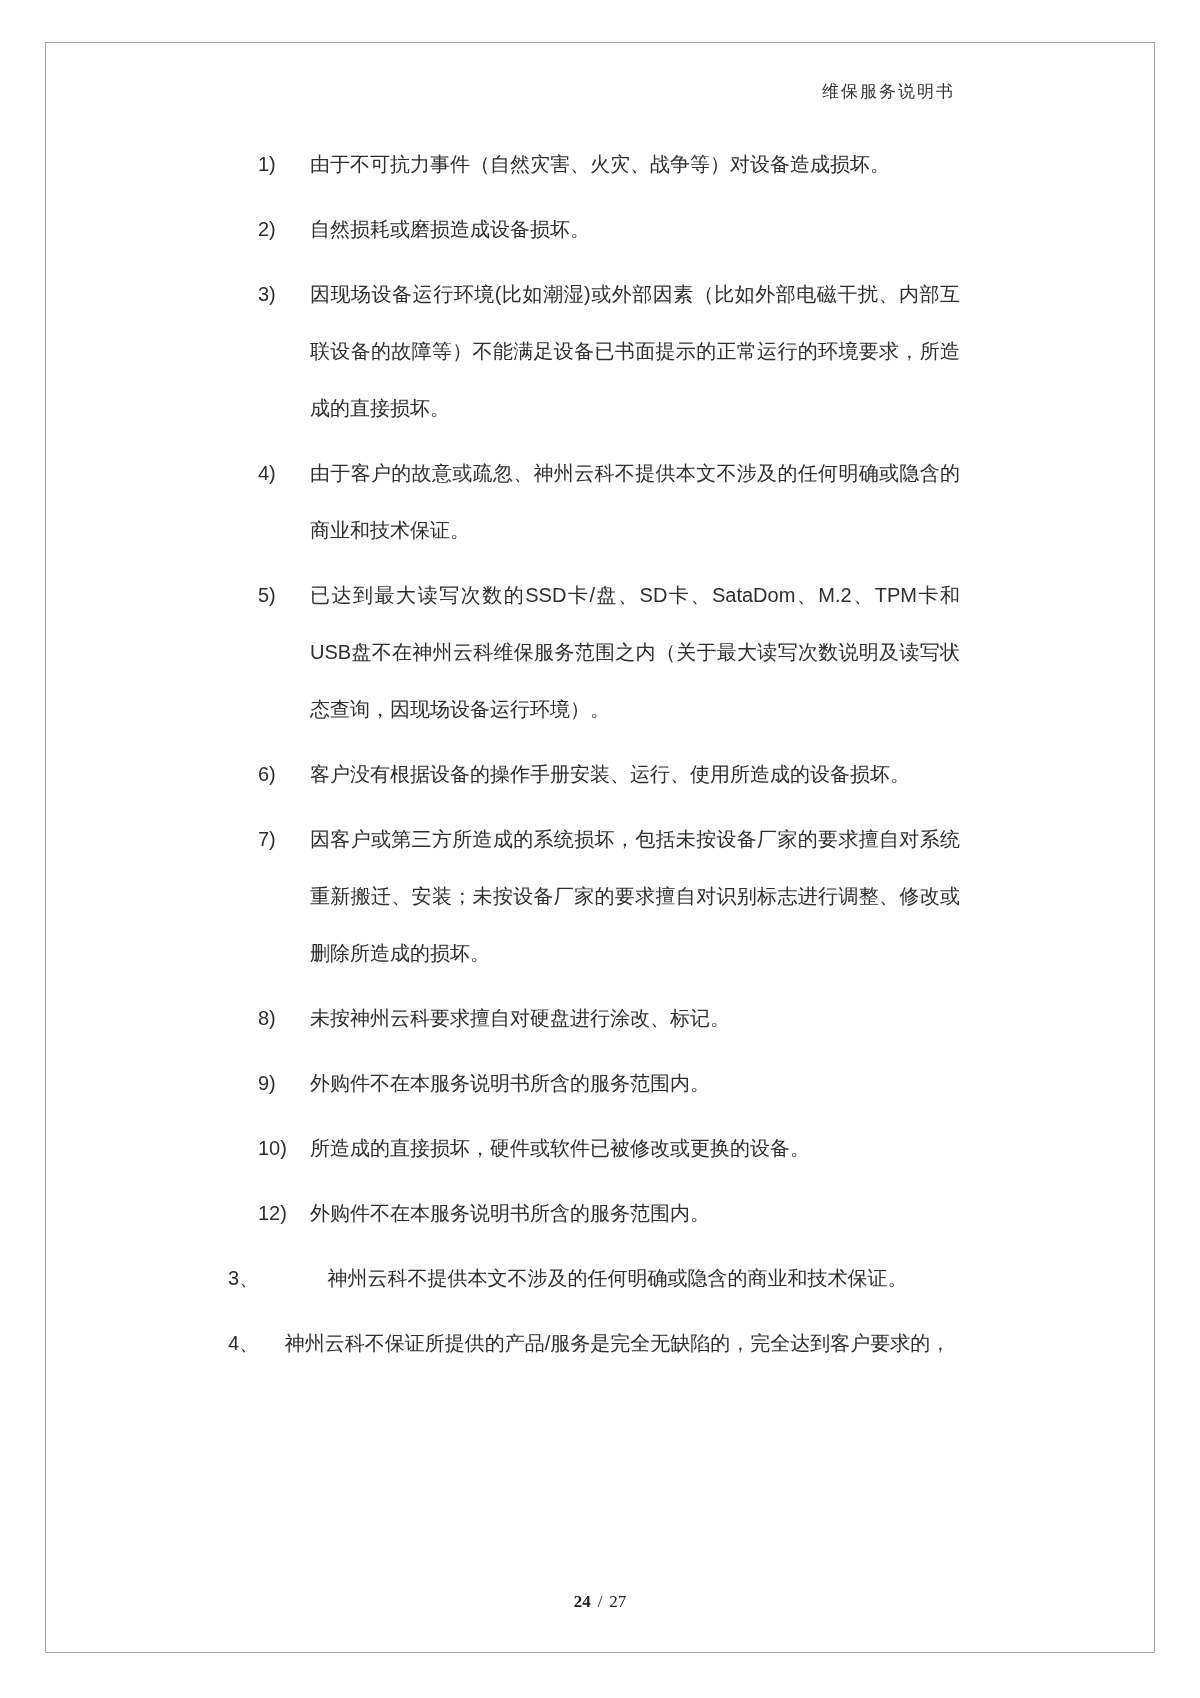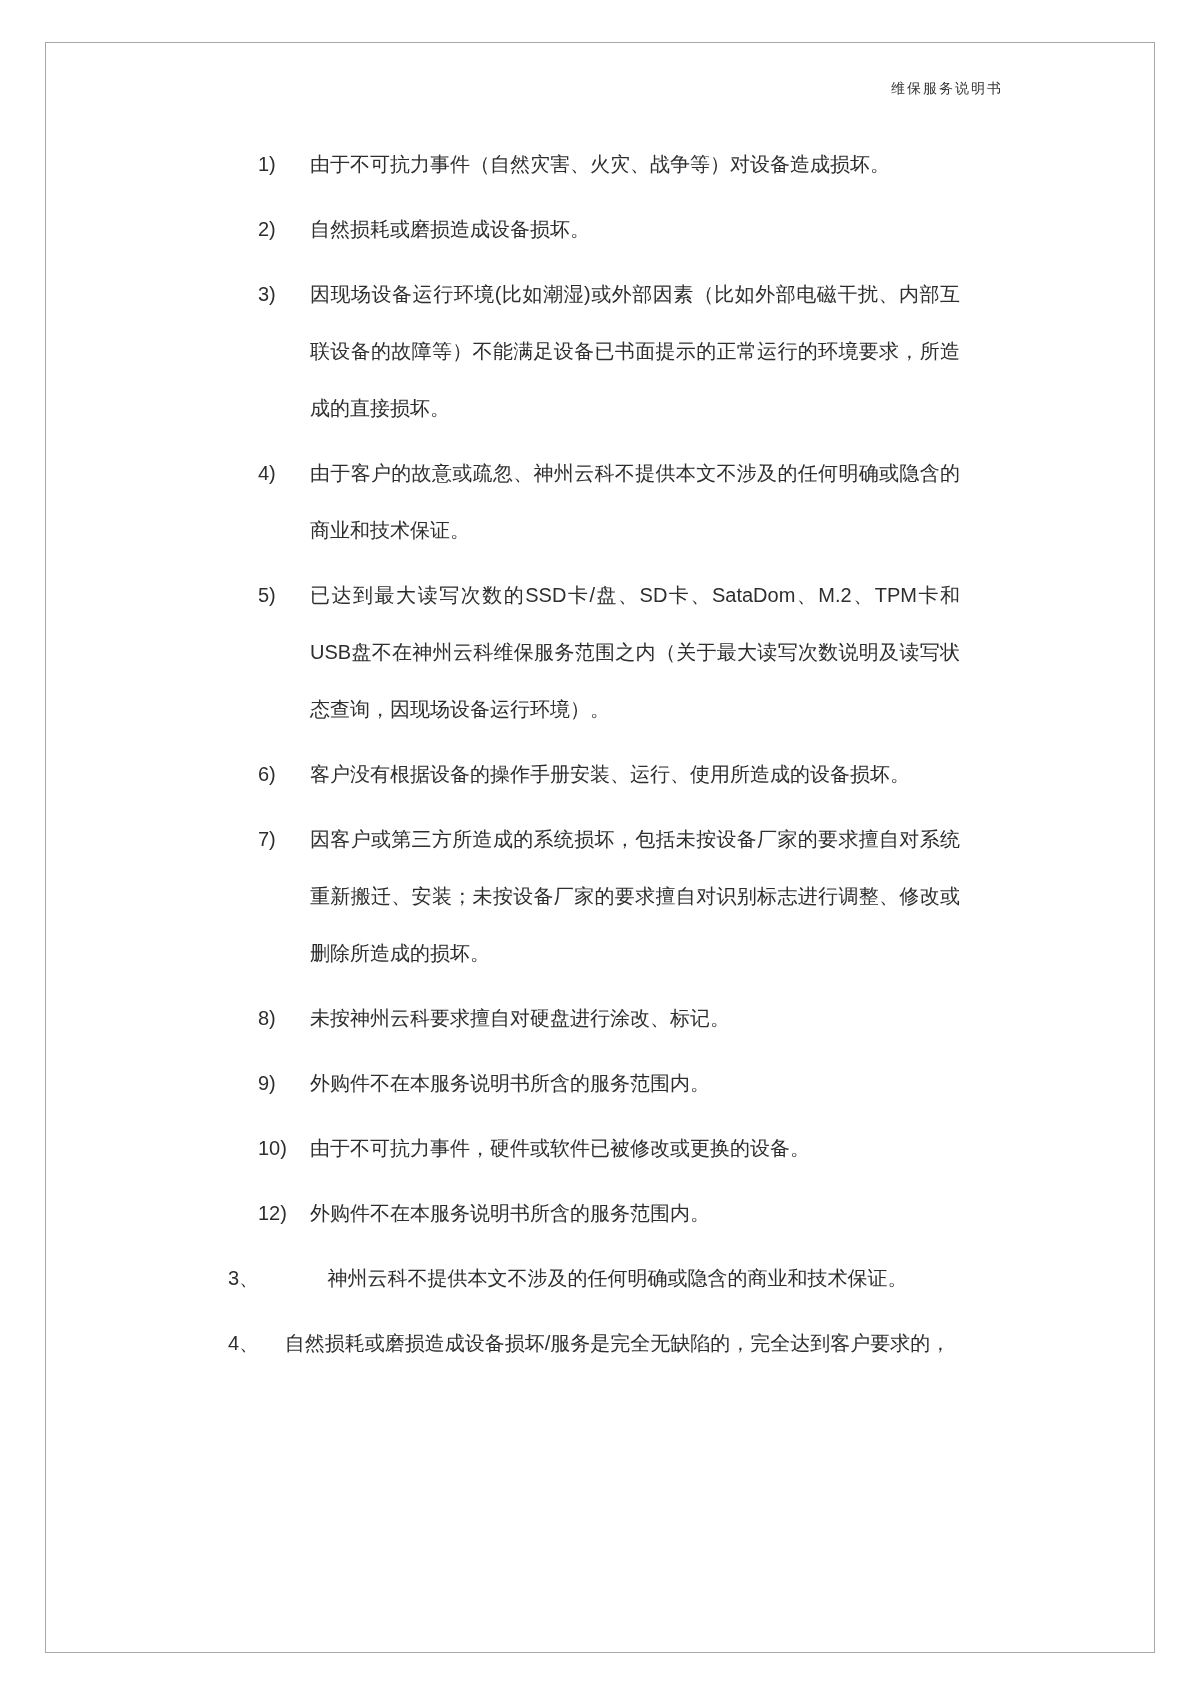--- a/index.html
+++ b/index.html
@@ -21,24 +21,23 @@
     border: 1px solid #a8a8a8;
     box-sizing: border-box;
   }
   .doc-header {
     position: absolute;
     top: 80px;
     left: 0;
     width: 955px;
     text-align: right;
     font-family: "Liberation Serif", serif;
-    font-size: 14px;
+    font-size: 17px;
     letter-spacing: 2px;
     color: #333333;
-    margin-left: 48px;
   }
   .content {
     position: absolute;
     top: 136px;
     left: 0;
     width: 1200px;
   }
   .sub-item {
     display: flex;
     margin: 0 0 8px 258px;
@@ -111,31 +110,34 @@
     <div class="sub-item">
       <span class="num">8)</span>
       <span class="text">未按神州云科要求擅自对硬盘进行涂改、标记。</span>
     </div>
     <div class="sub-item">
       <span class="num">9)</span>
       <span class="text">外购件不在本服务说明书所含的服务范围内。</span>
     </div>
     <div class="sub-item">
       <span class="num">10)</span>
-      <span class="text">由于不可抗力事件，硬件或软件已被修改或更换的设备。</span>
+      <span class="text">所造成的直接损坏，硬件或软件已被修改或更换的设备。</span>
     </div>
     <div class="sub-item">
       <span class="num">12)</span>
       <span class="text">外购件不在本服务说明书所含的服务范围内。</span>
     </div>
 
     <div class="main-item">
       <span class="num">3、</span>
       <span class="text">神州云科不提供本文不涉及的任何明确或隐含的商业和技术保证。</span>
     </div>
     <div class="main-item">
       <span class="num">4、</span>
-      <span class="text">自然损耗或磨损造成设备损坏/服务是完全无缺陷的，完全达到客户要求的，</span>
+      <span class="text">神州云科不保证所提供的产品/服务是完全无缺陷的，完全达到客户要求的，</span>
     </div>
 
   </div>
 
+  <div class="doc-footer">
+    <span class="page-current">24</span><span class="sep">/</span><span class="page-total">27</span>
+  </div>
 </div>
 
 </body></html>

